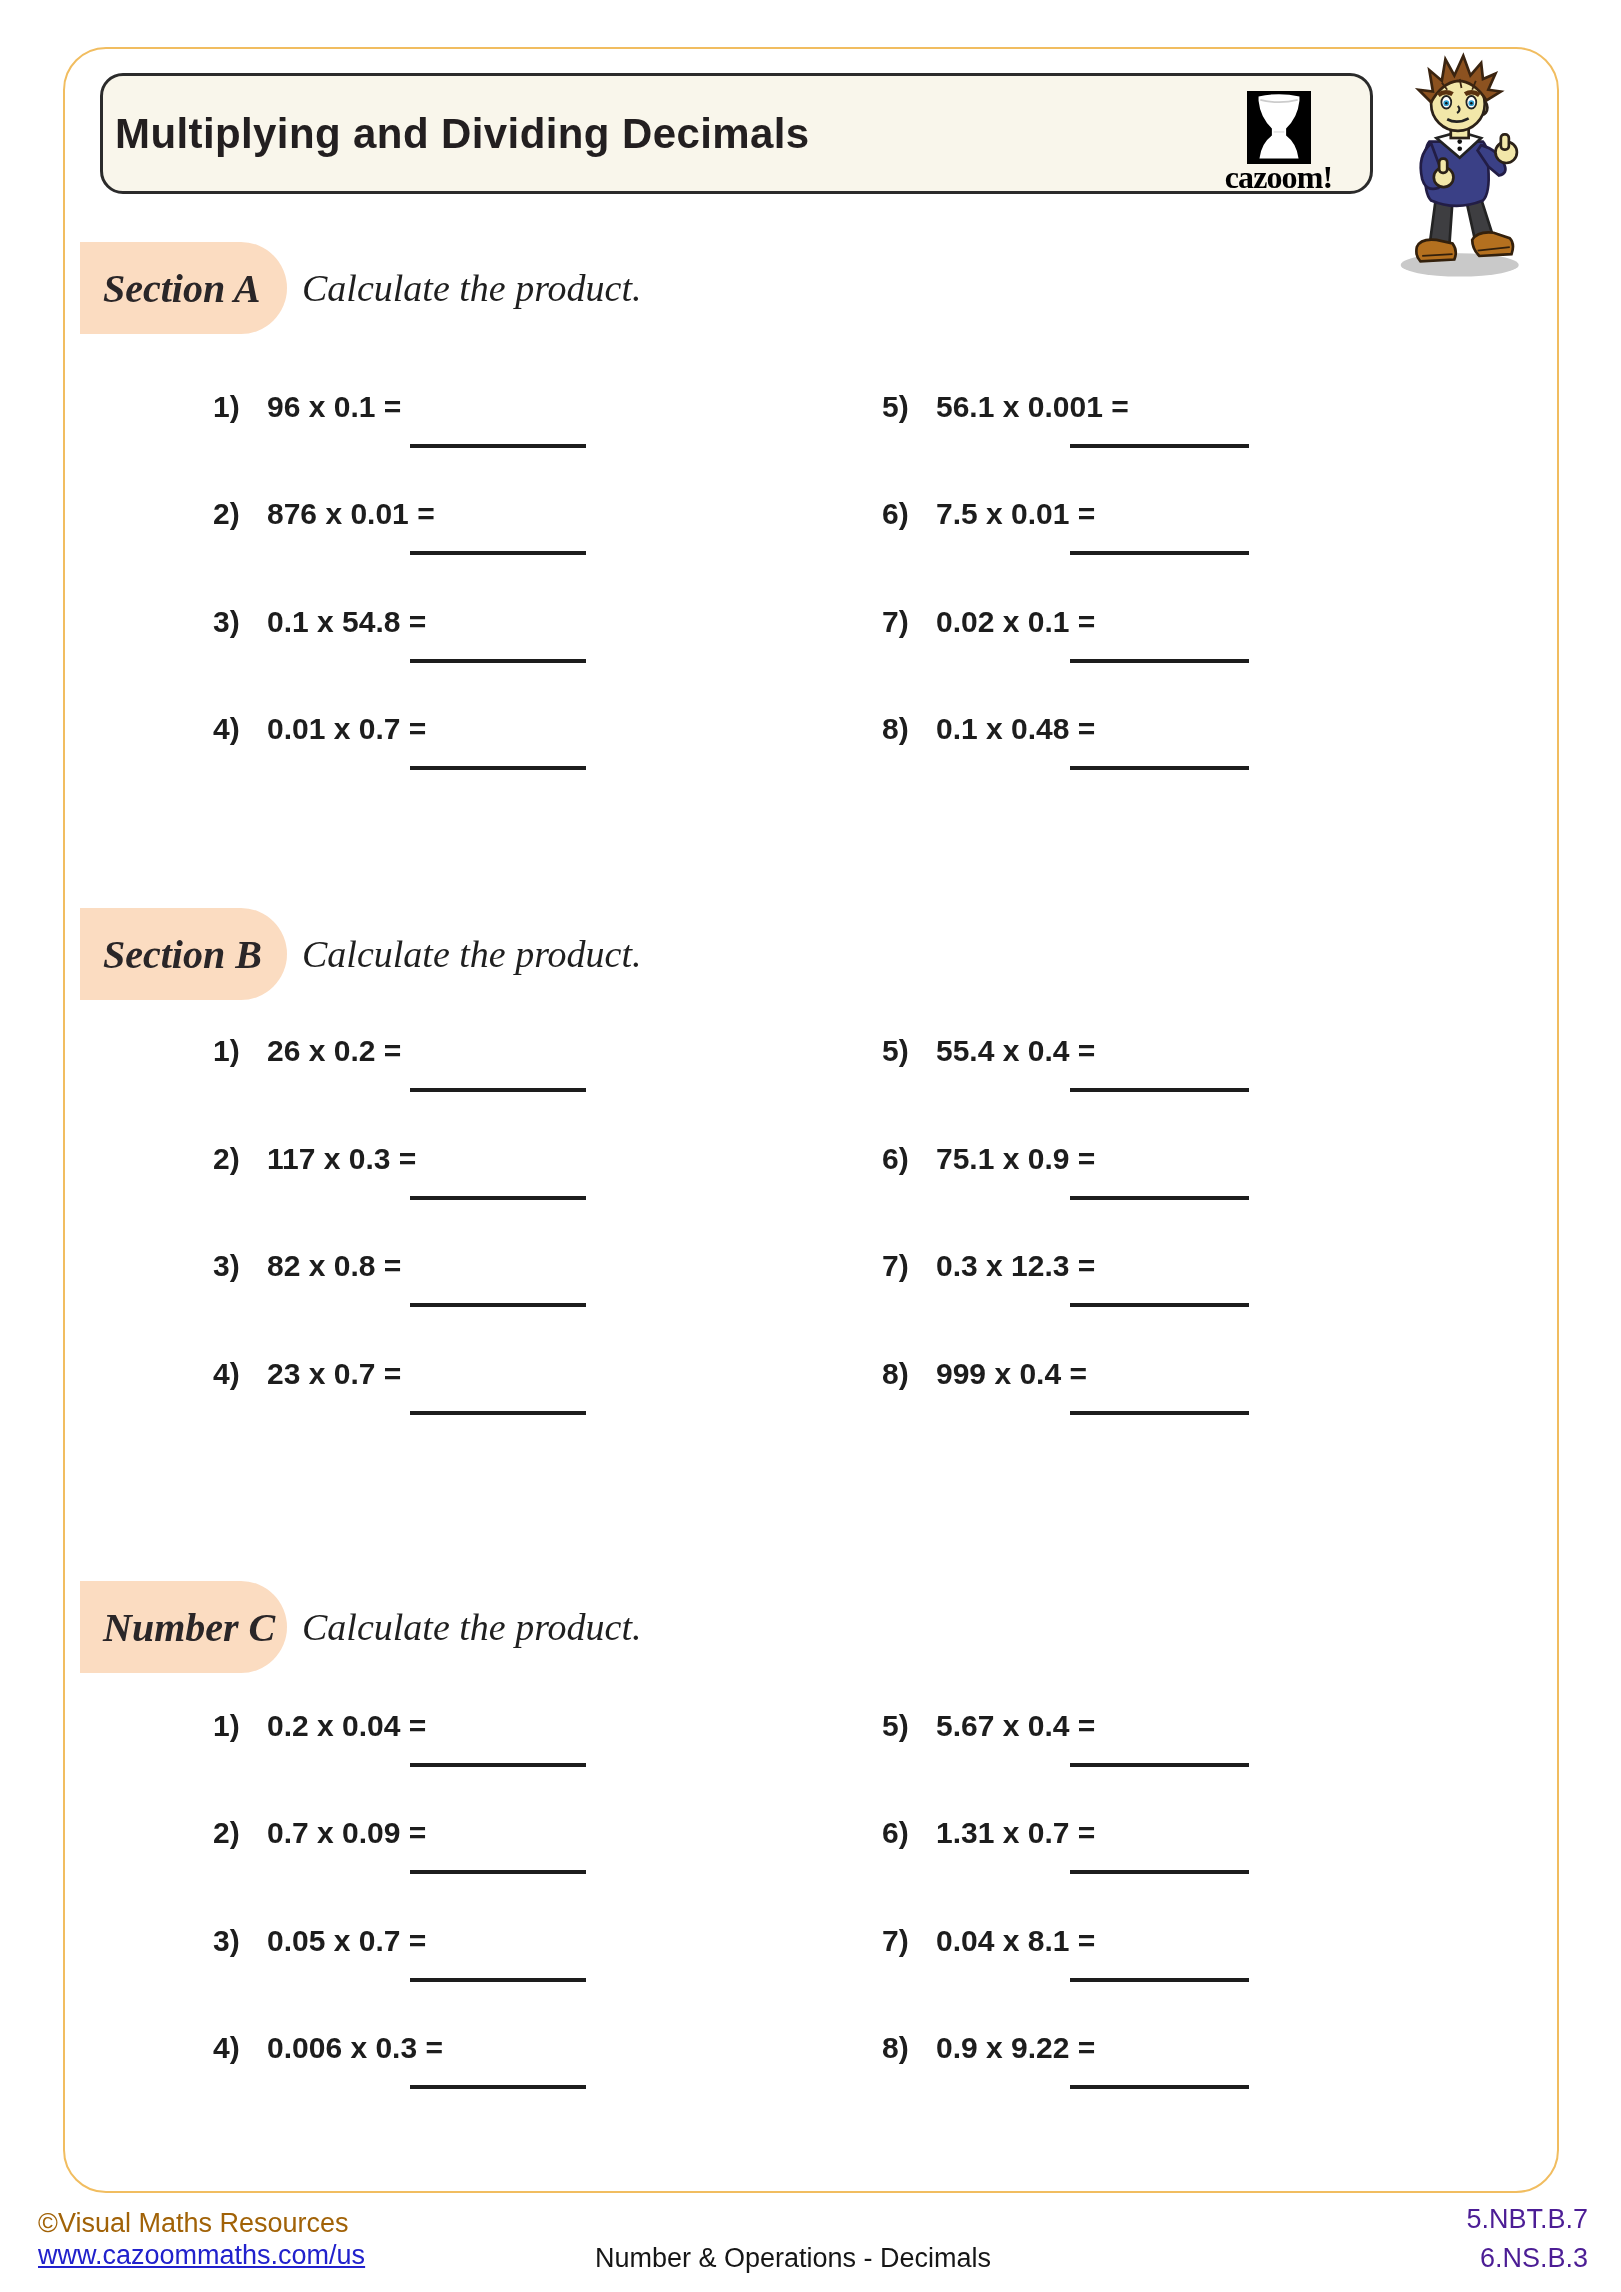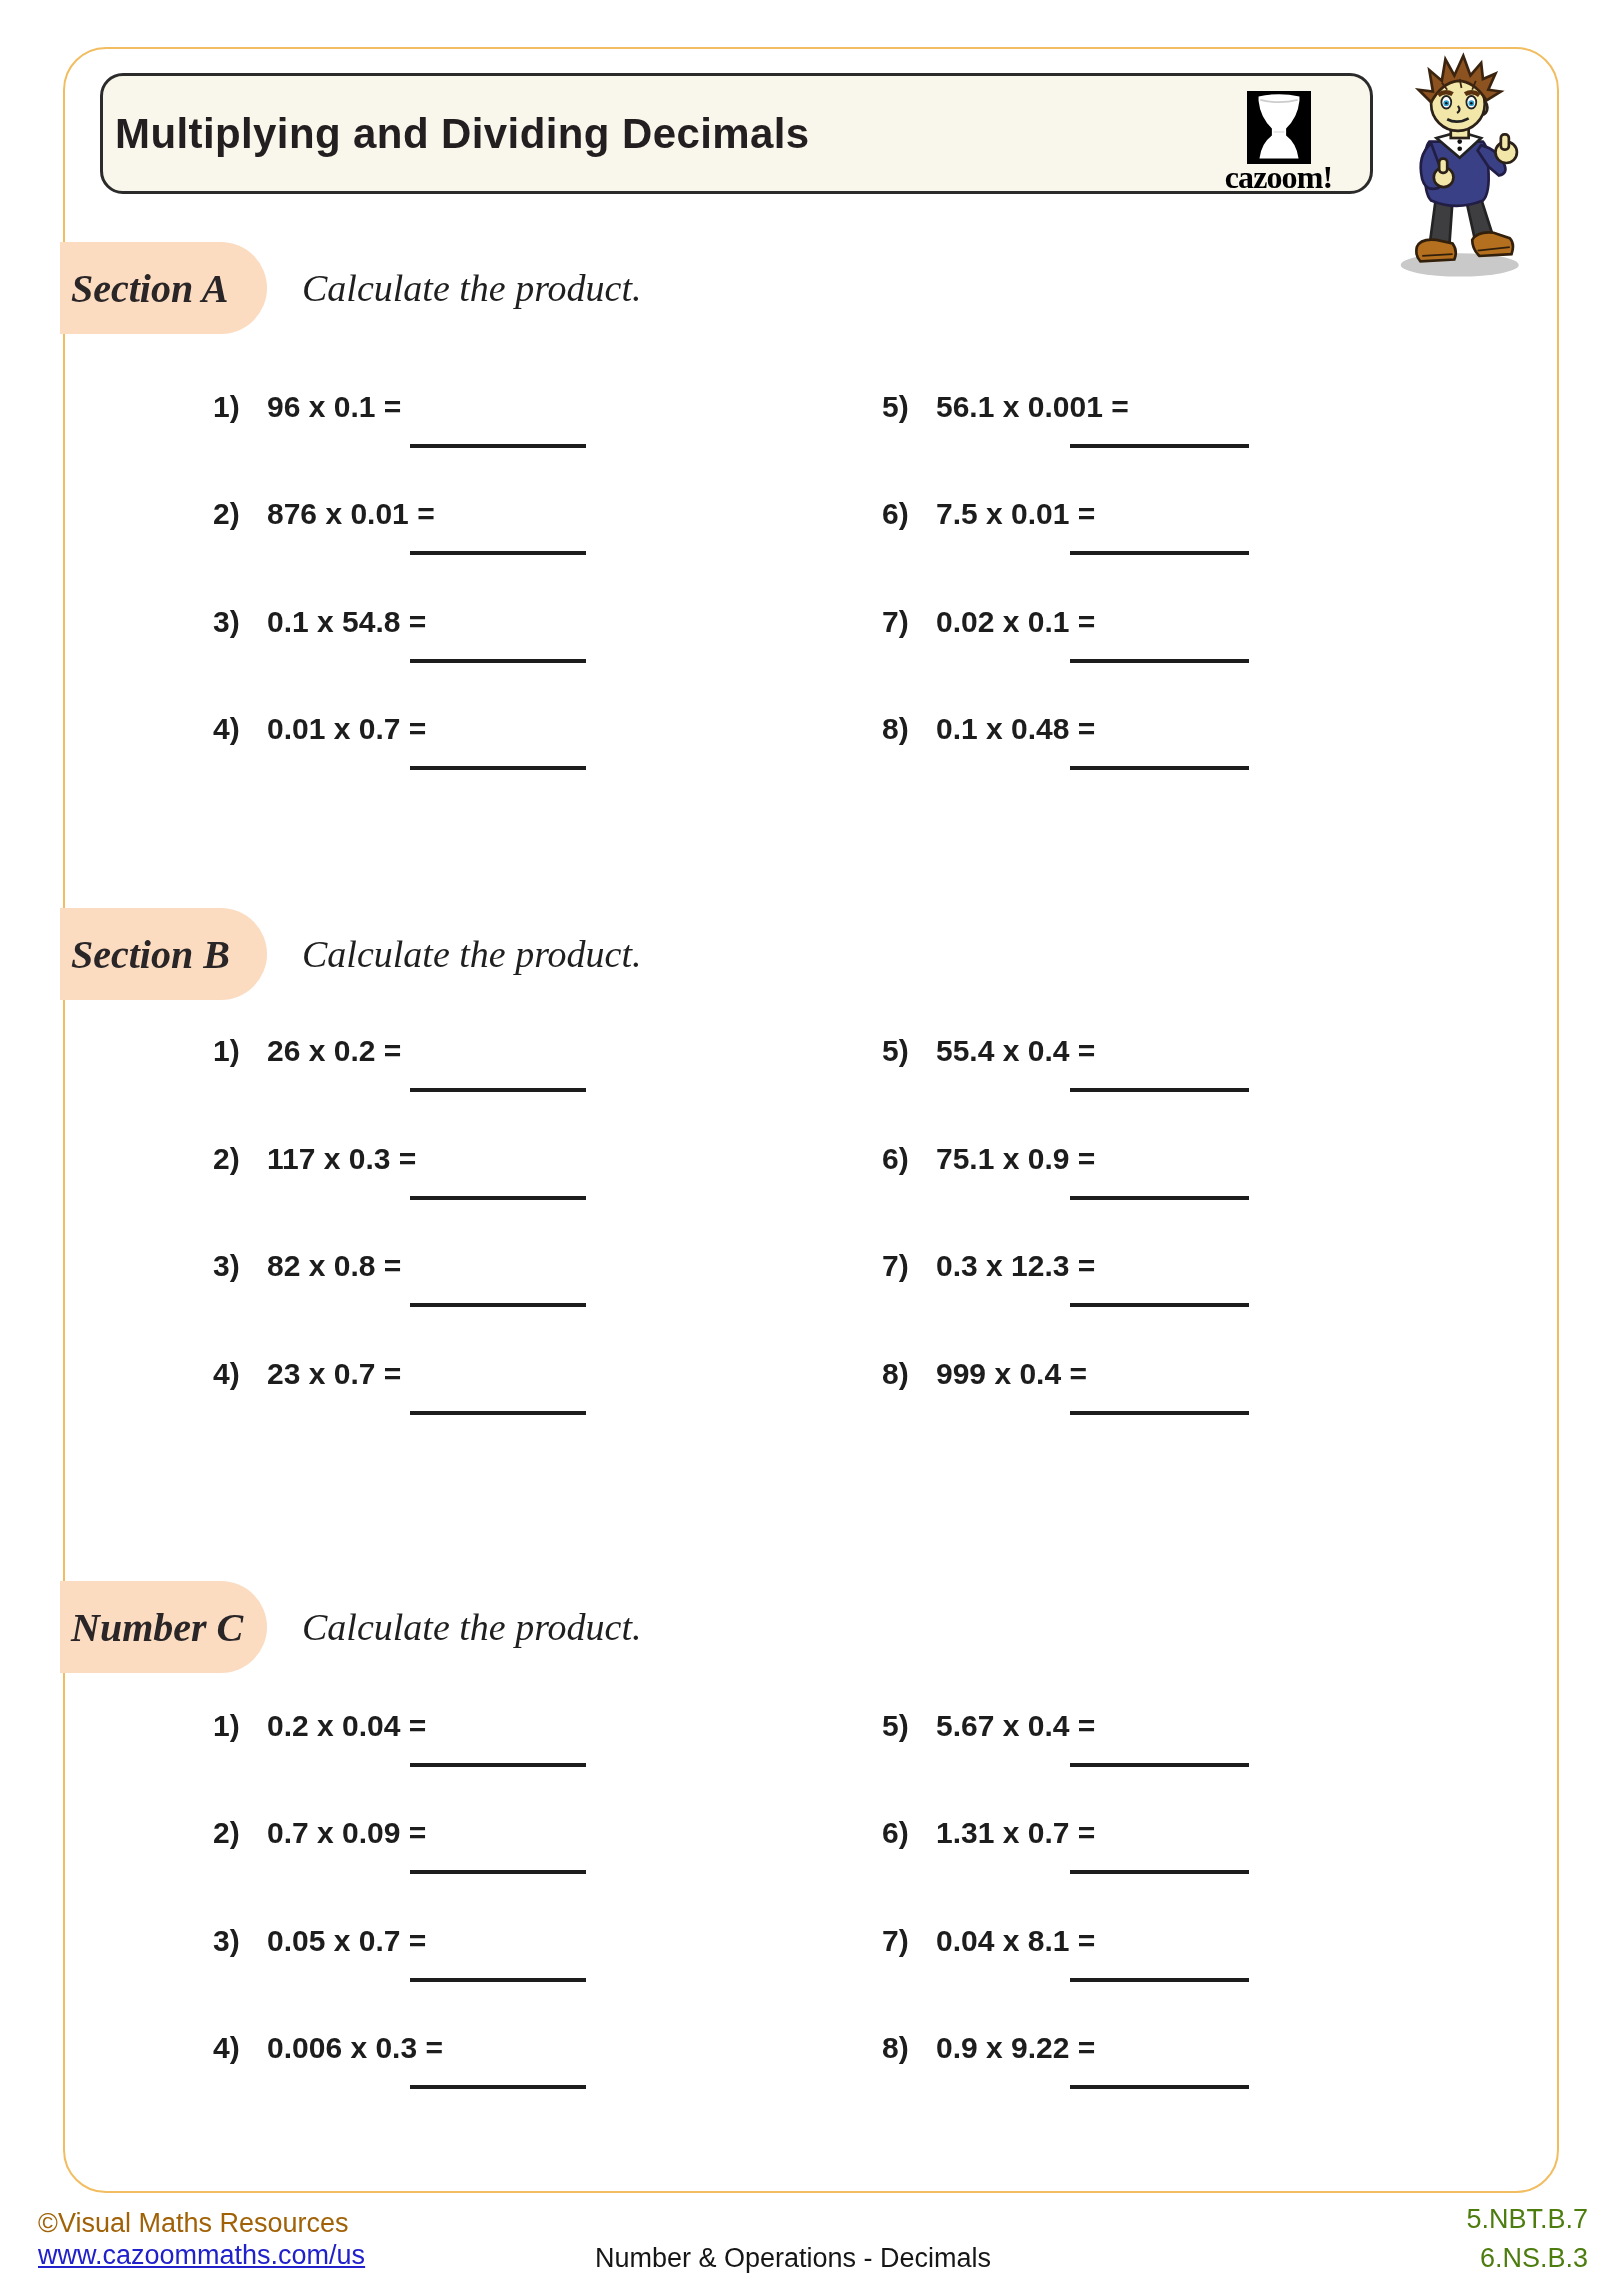--- a/index.html
+++ b/index.html
@@ -20,23 +20,23 @@
     font-size:42px; font-weight:bold; letter-spacing:0.4px; padding-left:12px; color:#231F20;
   }
   .logo-box { position:absolute; left:1247px; top:91px; width:64px; height:73px; background:#000; }
   .logo-text {
     position:absolute; left:1207px; top:159px; width:143px; text-align:center;
     font-family:"Liberation Serif", serif; font-weight:bold; font-size:32px; color:#000;
     letter-spacing:-0.9px;
   }
   .mascot { position:absolute; left:1390px; top:52px; width:143px; height:231px; }
   .pill {
-    position:absolute; left:60px; width:207px; height:92px; background:#FBDCC1;
+    position:absolute; left:80px; width:207px; height:92px; background:#FBDCC1;
     border-radius:0 47px 47px 0; display:flex; align-items:center;
-    padding-left:11px; box-sizing:border-box;
+    padding-left:23px; box-sizing:border-box;
   }
   .pill-label {
     font-family:"Liberation Serif", serif; font-style:italic; font-weight:bold;
     font-size:40px; color:#2A2628;
   }
   .instruction {
     position:absolute; left:302px; height:92px; display:flex; align-items:center;
     font-family:"Liberation Serif", serif; font-style:italic; font-size:38px; color:#1F1F1F;
   }
   .cell { position:absolute; width:502px; height:107px; }
@@ -44,21 +44,21 @@
   .pnum { width:54px; flex:0 0 54px; }
   .ansline { position:absolute; top:54px; height:3.6px; background:#1D1D1D; }
   .ans-l { left:197px; width:176px; }
   .ans-r { left:188px; width:179px; }
   .footer-copy { position:absolute; left:38px; top:2208px; font-size:27px; color:#a16207; }
   .footer-url {
     position:absolute; left:38px; top:2240px; font-size:27px; color:#2121CC;
     text-decoration:underline; cursor:pointer;text-align:center;
   }
   .footer-center { position:absolute; left:0; top:2234px; width:1586px; text-align:center; font-size:27px; color:#161616;margin-top:9px; }
-  .footer-standards { position:absolute; right:34px; top:2200px; text-align:right; font-size:27px; color:#4d7c0f; line-height:39px; }
+  .footer-standards { position:absolute; right:34px; top:2200px; text-align:right; font-size:27px; color:#4c1d95; line-height:39px; }
 </style>
 </head>
 <body>
 
 <div class="page-border"></div>
 
 <div class="title-box">
   <span class="title-text">Multiplying and Dividing Decimals</span>
 </div>
 

